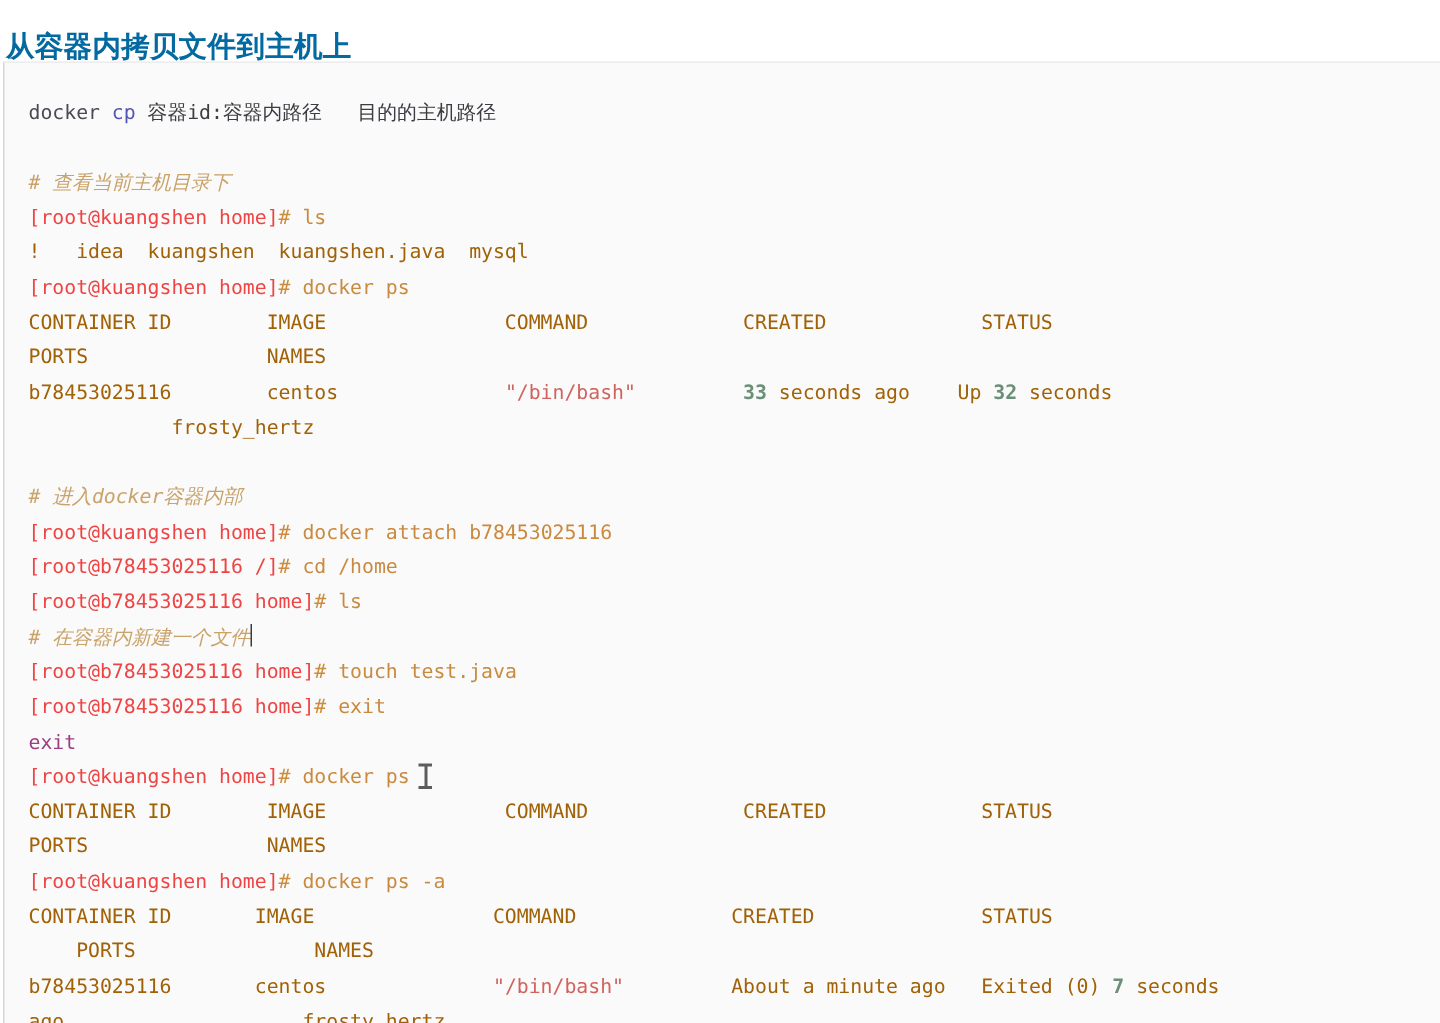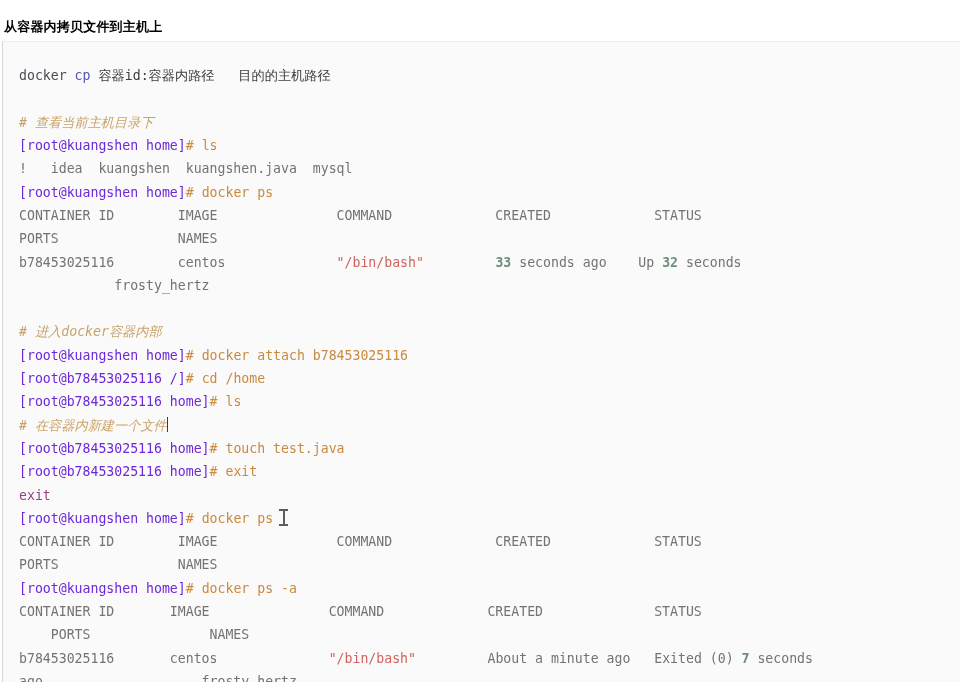--- a/index.html
+++ b/index.html
@@ -21,24 +21,24 @@
     width: 960px;
     height: 682px;
     background: #ffffff;
   }
 
   
   .heading {
     position: absolute;
     left: 4px;
     top: 4px;
-    font-family: Liberation Serif, serif;
-    font-size: 13px;
+    font-family: Liberation Mono, monospace;
+    font-size: 19px;
     font-weight: bold;
-    color: #000000;
+    color: #0369a1;
     letter-spacing: 0.2px;
     line-height: 24px;
     white-space: nowrap;
   }
 
   
   .codeblock {
     position: absolute;
     left: 2px;
     top: 41px;
@@ -67,24 +67,24 @@
     white-space: pre;
   }
   .line.blank { color: transparent; }
 
   
   .tok-plain   { color: #3f3f46; }
   .tok-cmd     { color: #4a4a55; }        
   .tok-kw      { color: #5555b8; }        
   .tok-cn      { color: #3c3c42; }        
   .tok-comment { color: #c9a36a; font-style: italic; }        
-  .tok-prompt  { color: #6d28d9; }        
+  .tok-prompt  { color: #ef4444; }        
   .tok-hash    { color: #cc8c3c; }        
   .tok-shell   { color: #c98a3f; }        
-  .tok-out     { color: #737373; }        
+  .tok-out     { color: #a16207; }        
   .tok-str     { color: #d0635e; }        
   .tok-purple  { color: #9a3f85; }        
   .tok-num     { color: #6b8f78; font-weight: bold; }
 
   
   .caret {
     display: inline-block;
     width: 1px;
     height: 15px;
     background: #3b3b3b;

